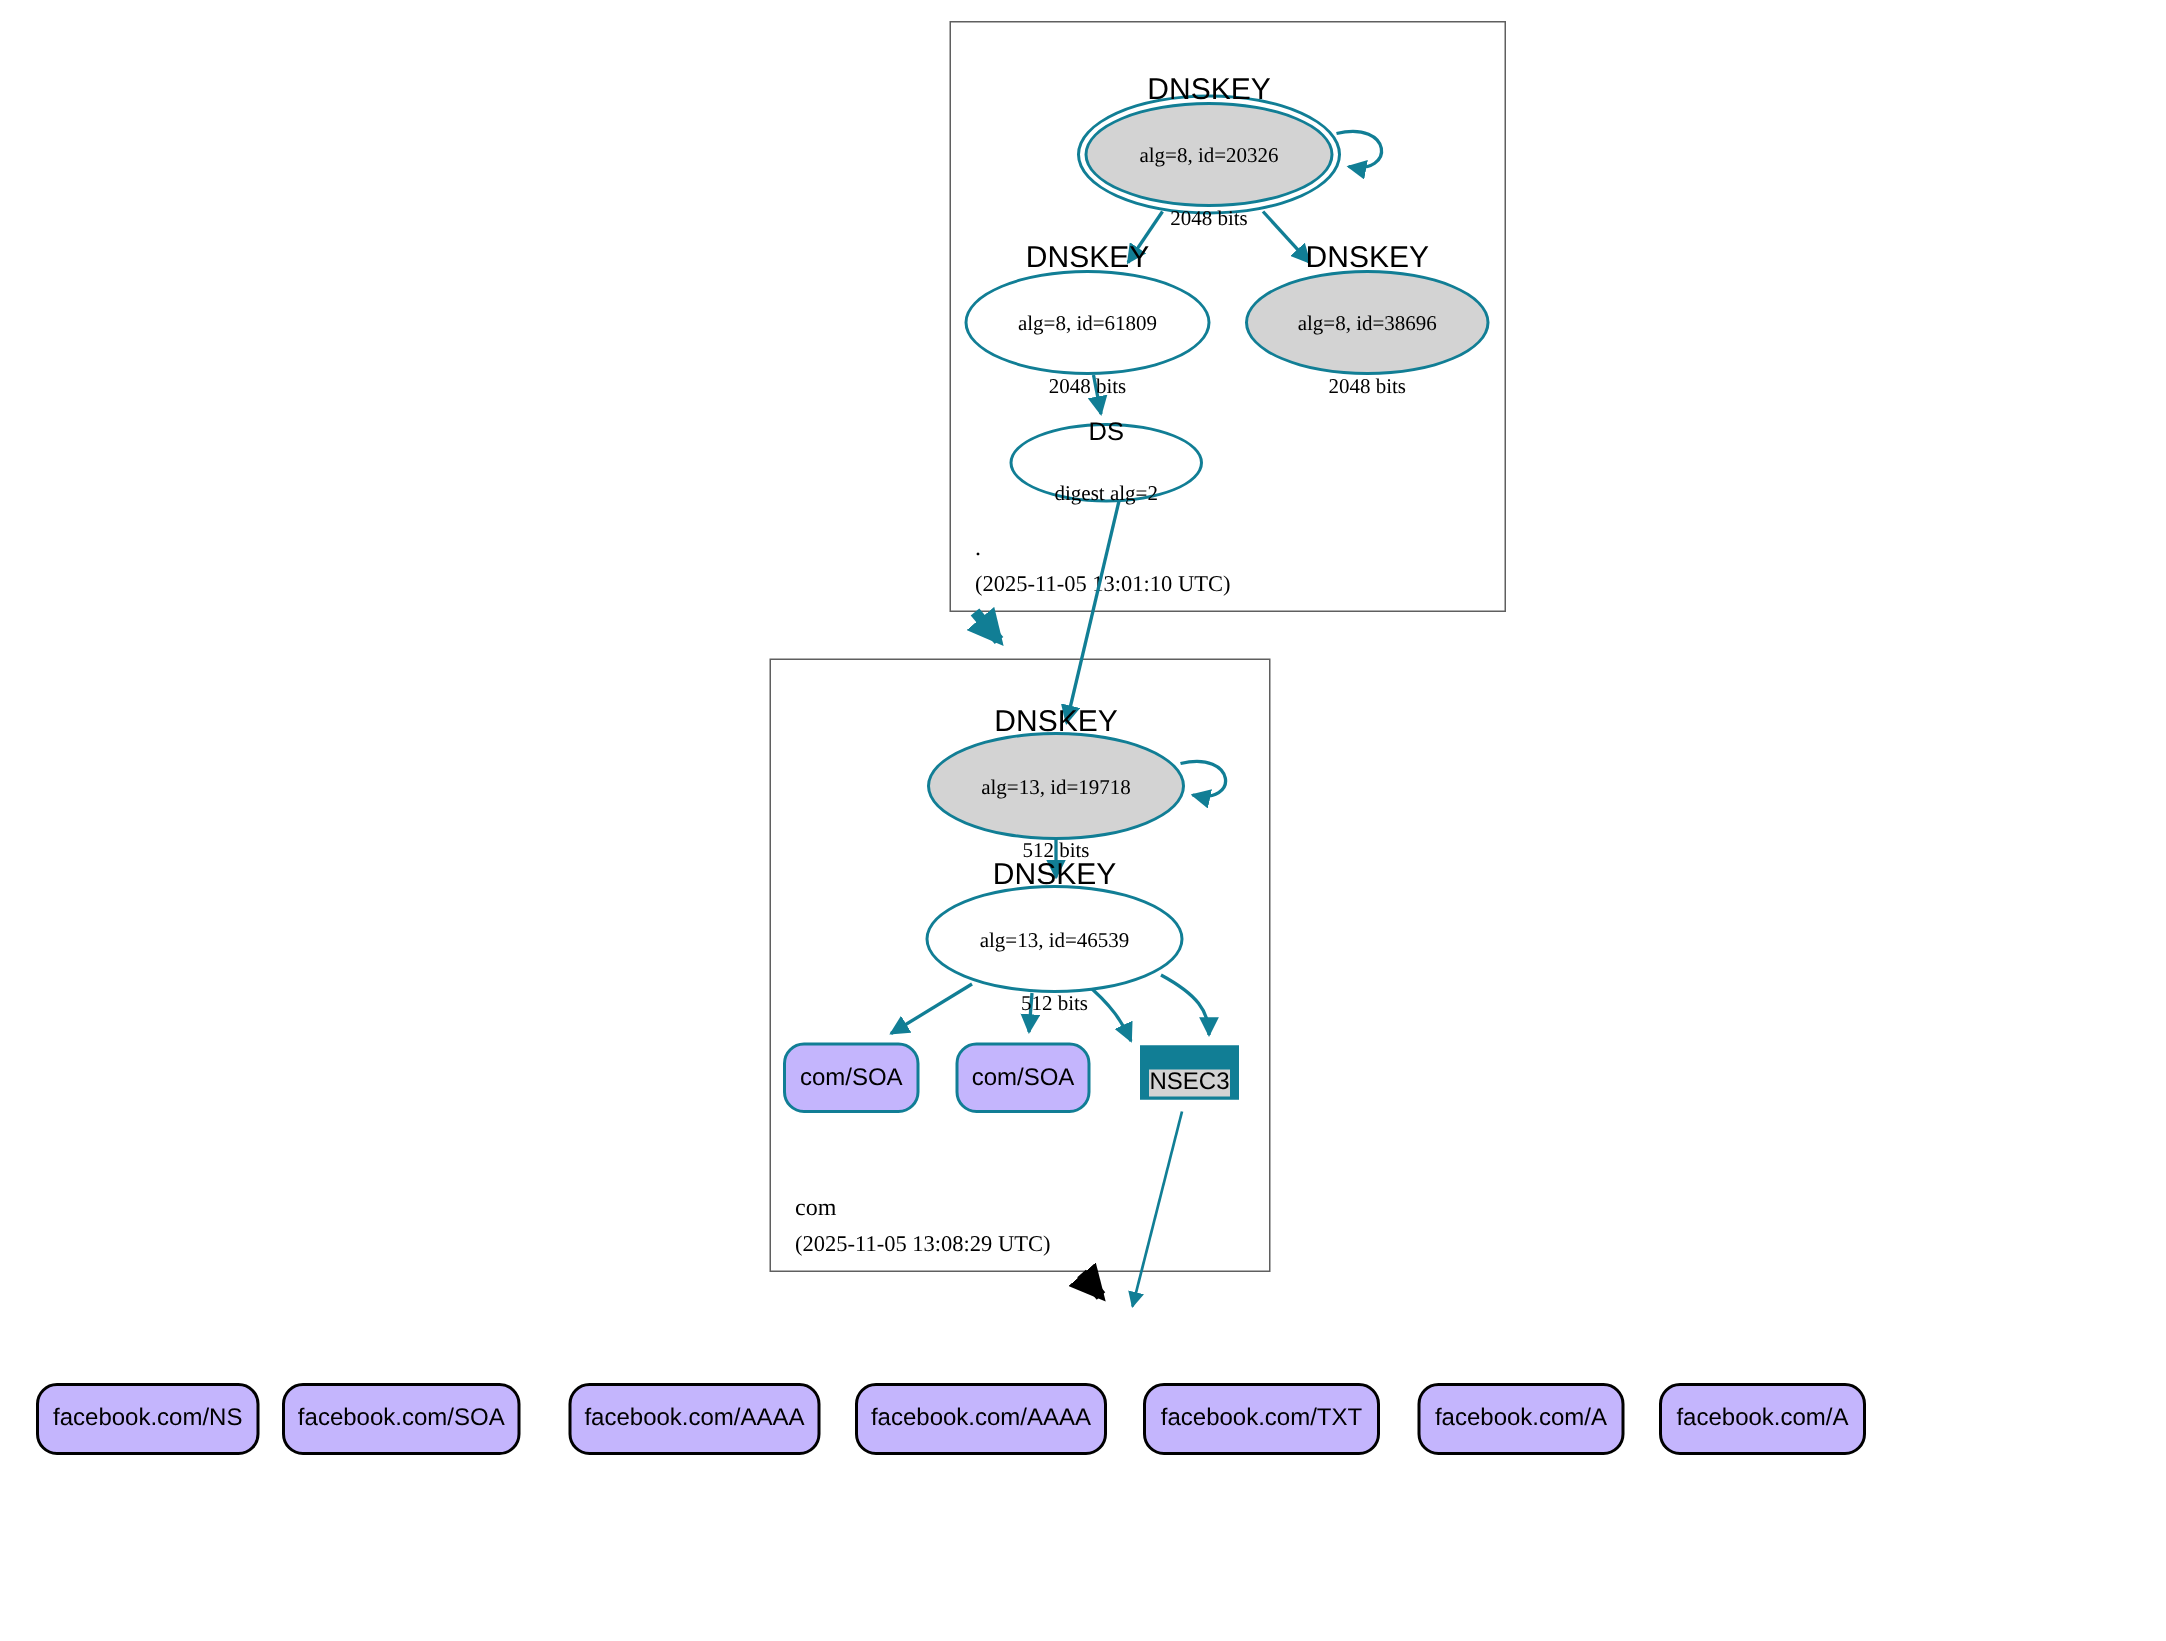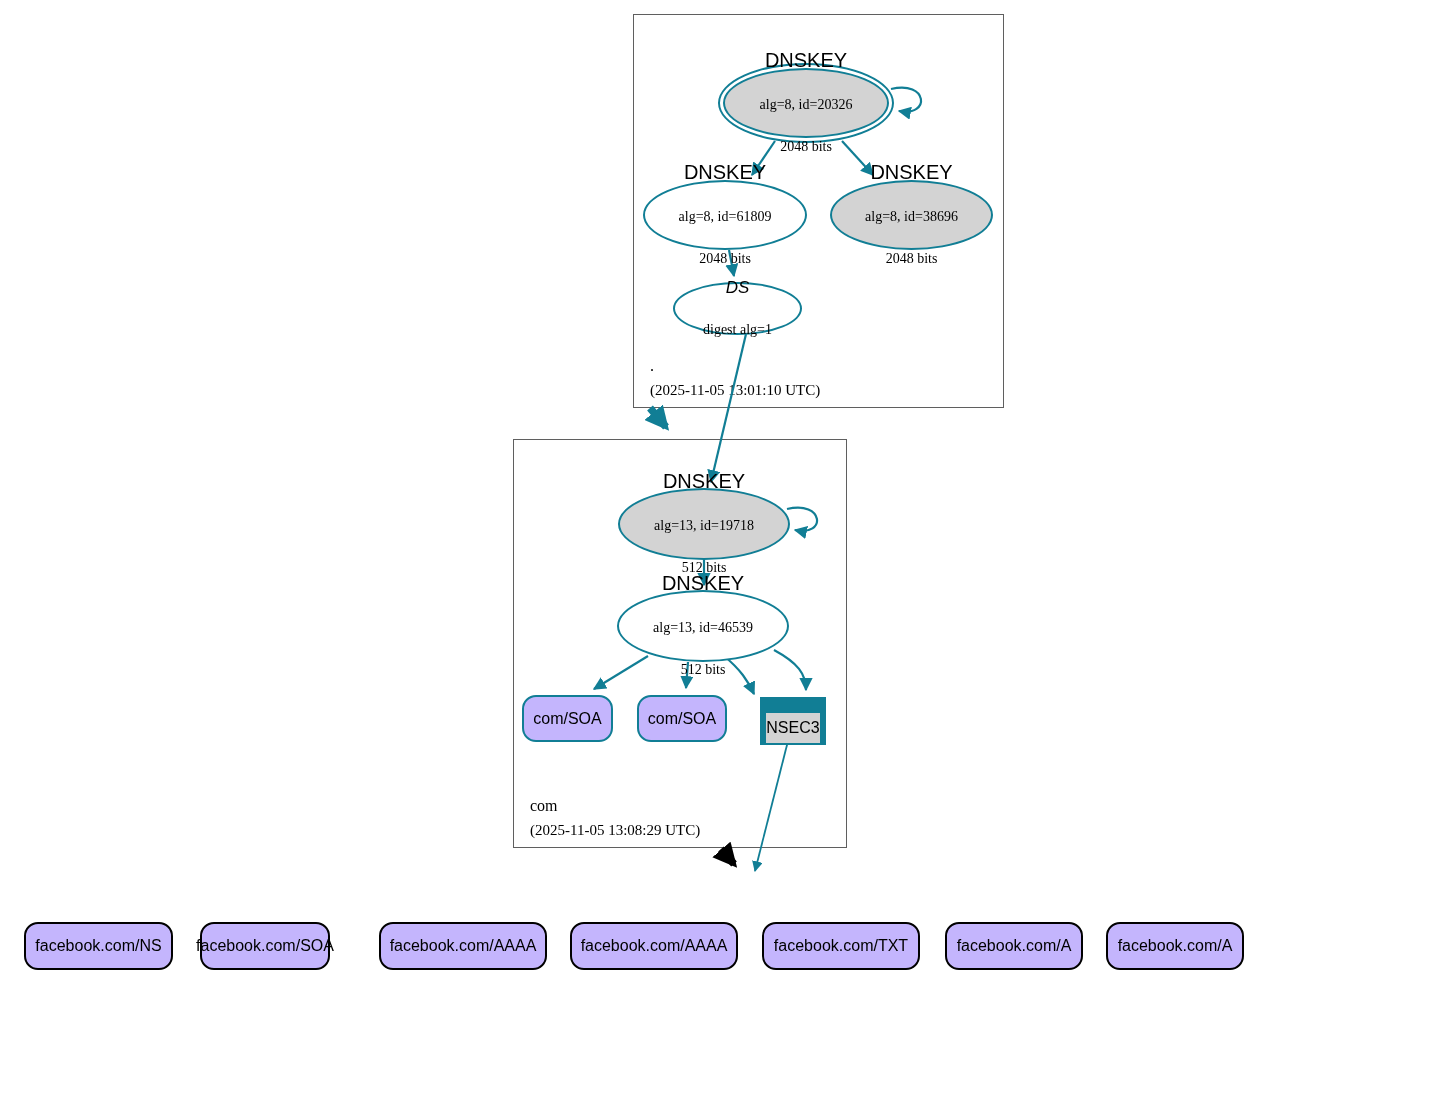--- a/index.html
+++ b/index.html
@@ -12,21 +12,21 @@
   #edges{position:absolute;left:0;top:0;z-index:2;pointer-events:none;}
   .node{position:absolute;z-index:3;box-sizing:border-box;display:flex;flex-direction:column;
         align-items:center;justify-content:center;text-align:center;}
   .ellipse{border:2.2px solid #117e95;border-radius:50%;background:#ffffff;}
   .ellipse.gray{background:#d3d3d3;}
   .double-outer{border:2.2px solid #117e95;border-radius:50%;background:#ffffff;padding:0;}
   .double-inner{position:absolute;left:3px;top:3px;right:3px;bottom:3px;border:2.2px solid #117e95;
         border-radius:50%;background:#d3d3d3;display:flex;flex-direction:column;align-items:center;
         justify-content:center;text-align:center;}
   .nt{font-family:"Liberation Sans",sans-serif;font-size:20px;line-height:1.02;color:#000;text-align:center;}
-  .nt.sm{font-size:17px;font-style:italic;}
+  .nt.sm{font-size:17px;}
   .nd{font-family:"Liberation Serif",serif;font-size:14px;line-height:1.18;color:#000;margin-top:26px;}
   .rr{border:2.2px solid #117e95;border-radius:14px;background:#c4b5fd;
       font-family:"Liberation Sans",sans-serif;font-size:16px;color:#000;}
   .rr.blk{border-color:#000000;border-width:2px;}
   .nsec3{background:#117e95;border:2.5px solid #117e95;display:flex;flex-direction:column;gap:2.5px;}
   .nsec3-top{display:flex;gap:2.5px;height:11px;flex:0 0 auto;}
   .nsec3-cell{flex:1;background:#d3d3d3;}
   .nsec3-body{flex:1;background:#d3d3d3;display:flex;align-items:center;justify-content:center;
       font-family:"Liberation Sans",sans-serif;font-size:16px;color:#000;}
 </style>
@@ -95,48 +95,48 @@
   </div>
 
   <div class="node ellipse gray" style="left:830px;top:180px;width:163px;height:70px">
     <div class="nt">DNSKEY</div>
     <div class="nd">alg=8, id=38696</div>
     <div class="nd">2048 bits</div>
   </div>
 
   <div class="node ellipse" style="left:673px;top:282px;width:129px;height:53px">
     <div class="nt sm">DS</div>
-    <div class="nd">digest alg=1</div>
+    <div class="nd">digest alg=2</div>
   </div>
 
   <div class="node ellipse gray" style="left:618px;top:488px;width:172px;height:72px">
     <div class="nt">DNSKEY</div>
     <div class="nd">alg=13, id=19718</div>
     <div class="nd">512 bits</div>
   </div>
 
   <div class="node ellipse" style="left:617px;top:590px;width:172px;height:72px">
     <div class="nt">DNSKEY</div>
     <div class="nd">alg=13, id=46539</div>
     <div class="nd">512 bits</div>
   </div>
 
   <div class="node rr" style="left:522px;top:695px;width:91px;height:47px">com/SOA</div>
 
   <div class="node rr" style="left:637px;top:695px;width:90px;height:47px">com/SOA</div>
 
-  <div class="node nsec3" style="left:760px;top:697px;width:66px;height:48px">
+  <div class="node nsec3" style="left:760px;top:697px;width:66px;height:36px">
     <div class="nsec3-top">
       <span class="nsec3-cell"></span>
       <span class="nsec3-cell"></span>
     </div>
     <div class="nsec3-body">NSEC3</div>
   </div>
 
   <div class="node rr blk" style="left:24px;top:922px;width:149px;height:48px">facebook.com/NS</div>
-  <div class="node rr blk" style="left:200px;top:922px;width:130px;height:48px">facebook.com/SOA</div>
+  <div class="node rr blk" style="left:188px;top:922px;width:159px;height:48px">facebook.com/SOA</div>
   <div class="node rr blk" style="left:379px;top:922px;width:168px;height:48px">facebook.com/AAAA</div>
   <div class="node rr blk" style="left:570px;top:922px;width:168px;height:48px">facebook.com/AAAA</div>
   <div class="node rr blk" style="left:762px;top:922px;width:158px;height:48px">facebook.com/TXT</div>
   <div class="node rr blk" style="left:945px;top:922px;width:138px;height:48px">facebook.com/A</div>
   <div class="node rr blk" style="left:1106px;top:922px;width:138px;height:48px">facebook.com/A</div>
 
 </div>
 
 </body></html>

